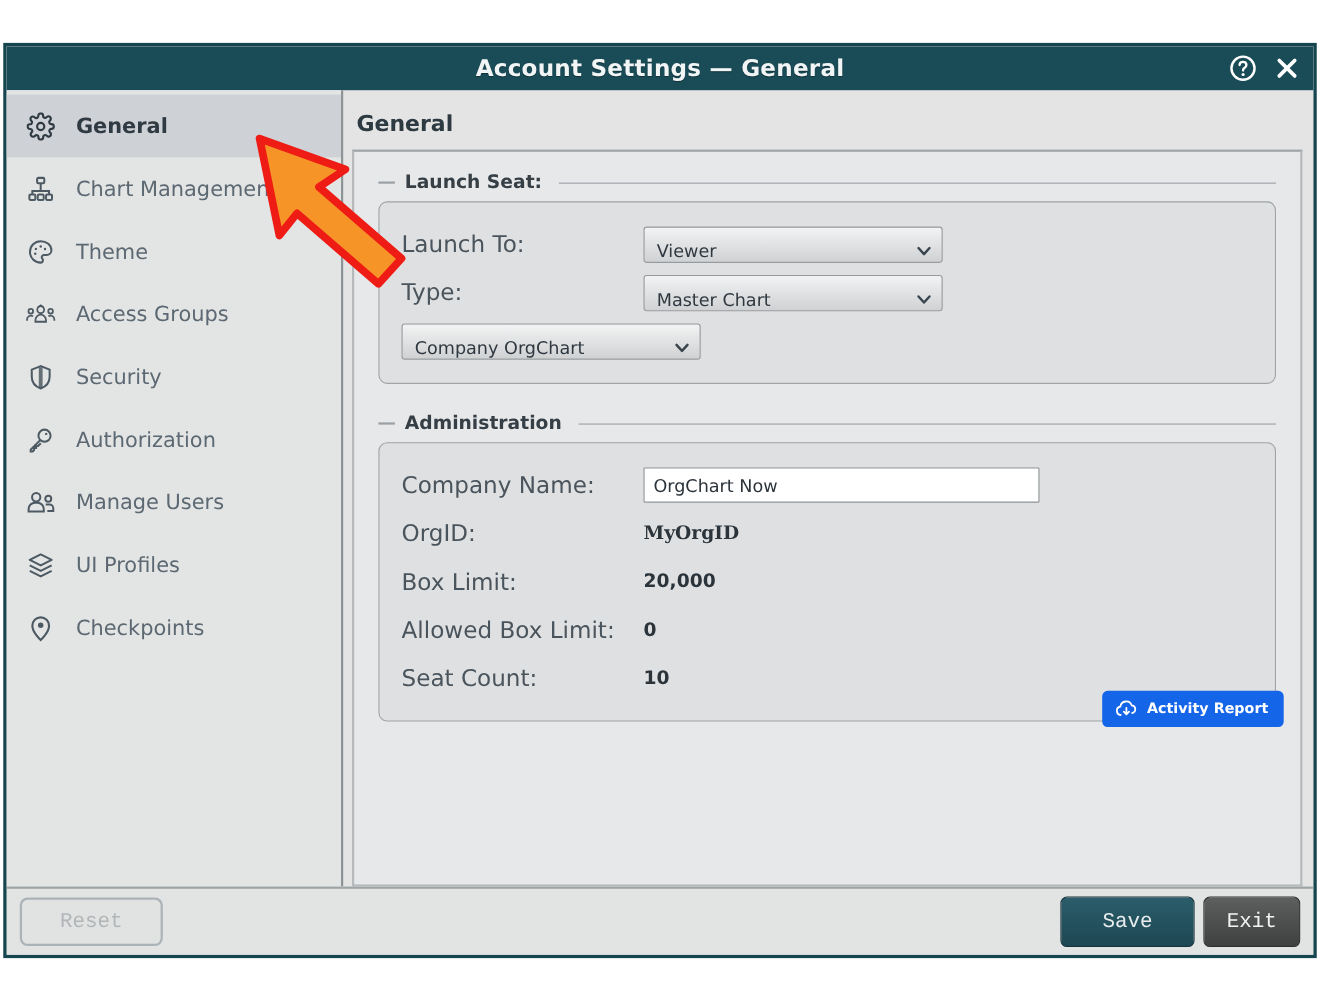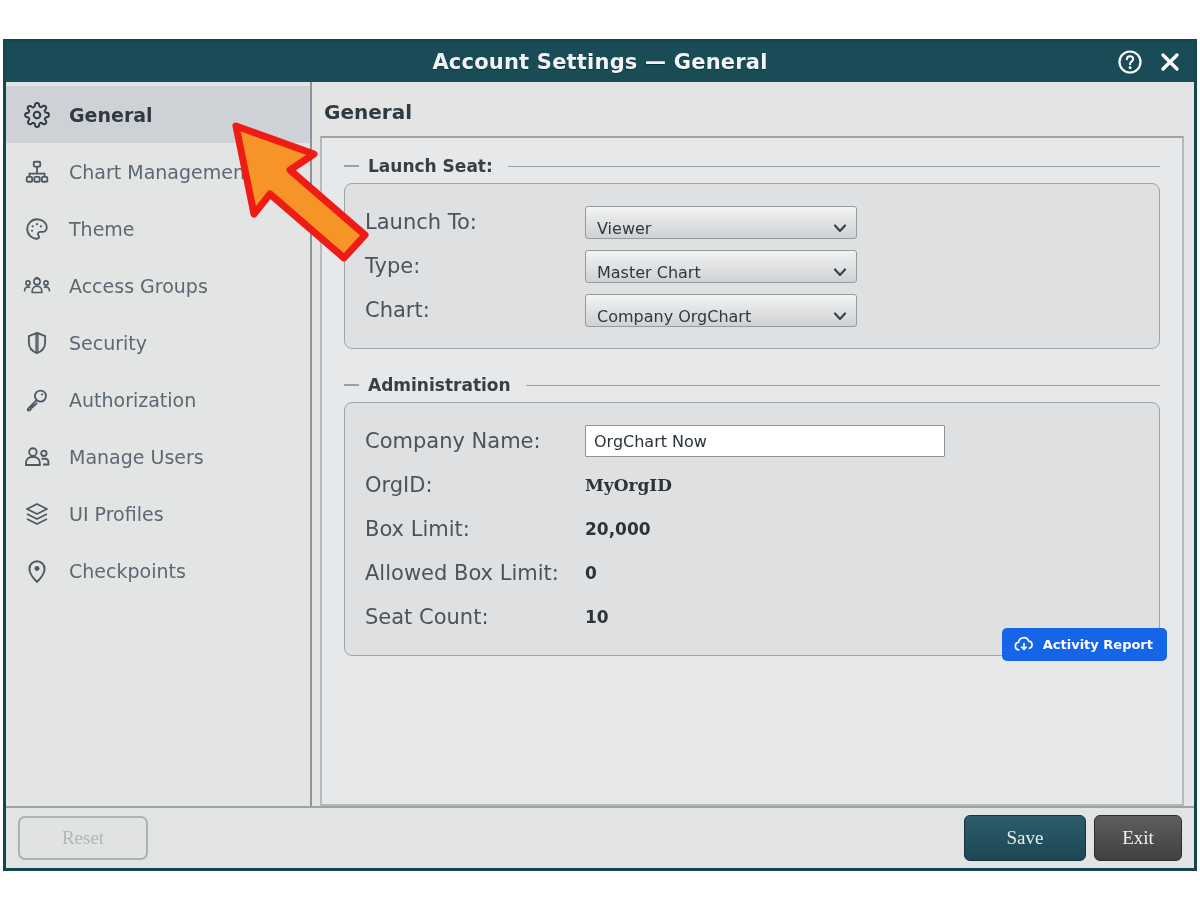--- a/index.html
+++ b/index.html
@@ -224,21 +224,21 @@
     border-top: 2px solid #9ea3a6;
     display: flex;
     align-items: center;
     padding: 0 12px;
     position: relative;
   }
   .btn {
     border-radius: 6px;
     font-size: 19px;
     cursor: pointer;
-    font-family: Liberation Serif, serif;
+    font-family: Liberation Mono, monospace;
     border: 1px solid #6d7d84;
   }
   #reset-button {
     width: 130px; height: 44px;
     background: #e1e2e2;
     color: #b2b6b8;
     border: 2px solid #aab3b7;
     border-radius: 7px;
   }
   #footer-right {
@@ -435,21 +435,20 @@
                 <span>Master Chart</span>
                 <span class="chev">
                   <svg width="16" height="16" viewBox="0 0 16 16">
                       <path d="M3 5.5 8 11l5-5.5" stroke="currentColor" stroke-width="2.2" fill="none" stroke-linecap="round" stroke-linejoin="round"></path>
                     </svg>
                 </span>
               </div>
             </div>
 
             <div class="row">
-              <div class="row-label">Chart:</div>
               <div class="select">
                 <span>Company OrgChart</span>
                 <span class="chev">
                   <svg width="16" height="16" viewBox="0 0 16 16">
                       <path d="M3 5.5 8 11l5-5.5" stroke="currentColor" stroke-width="2.2" fill="none" stroke-linecap="round" stroke-linejoin="round"></path>
                     </svg>
                 </span>
               </div>
             </div>
 

